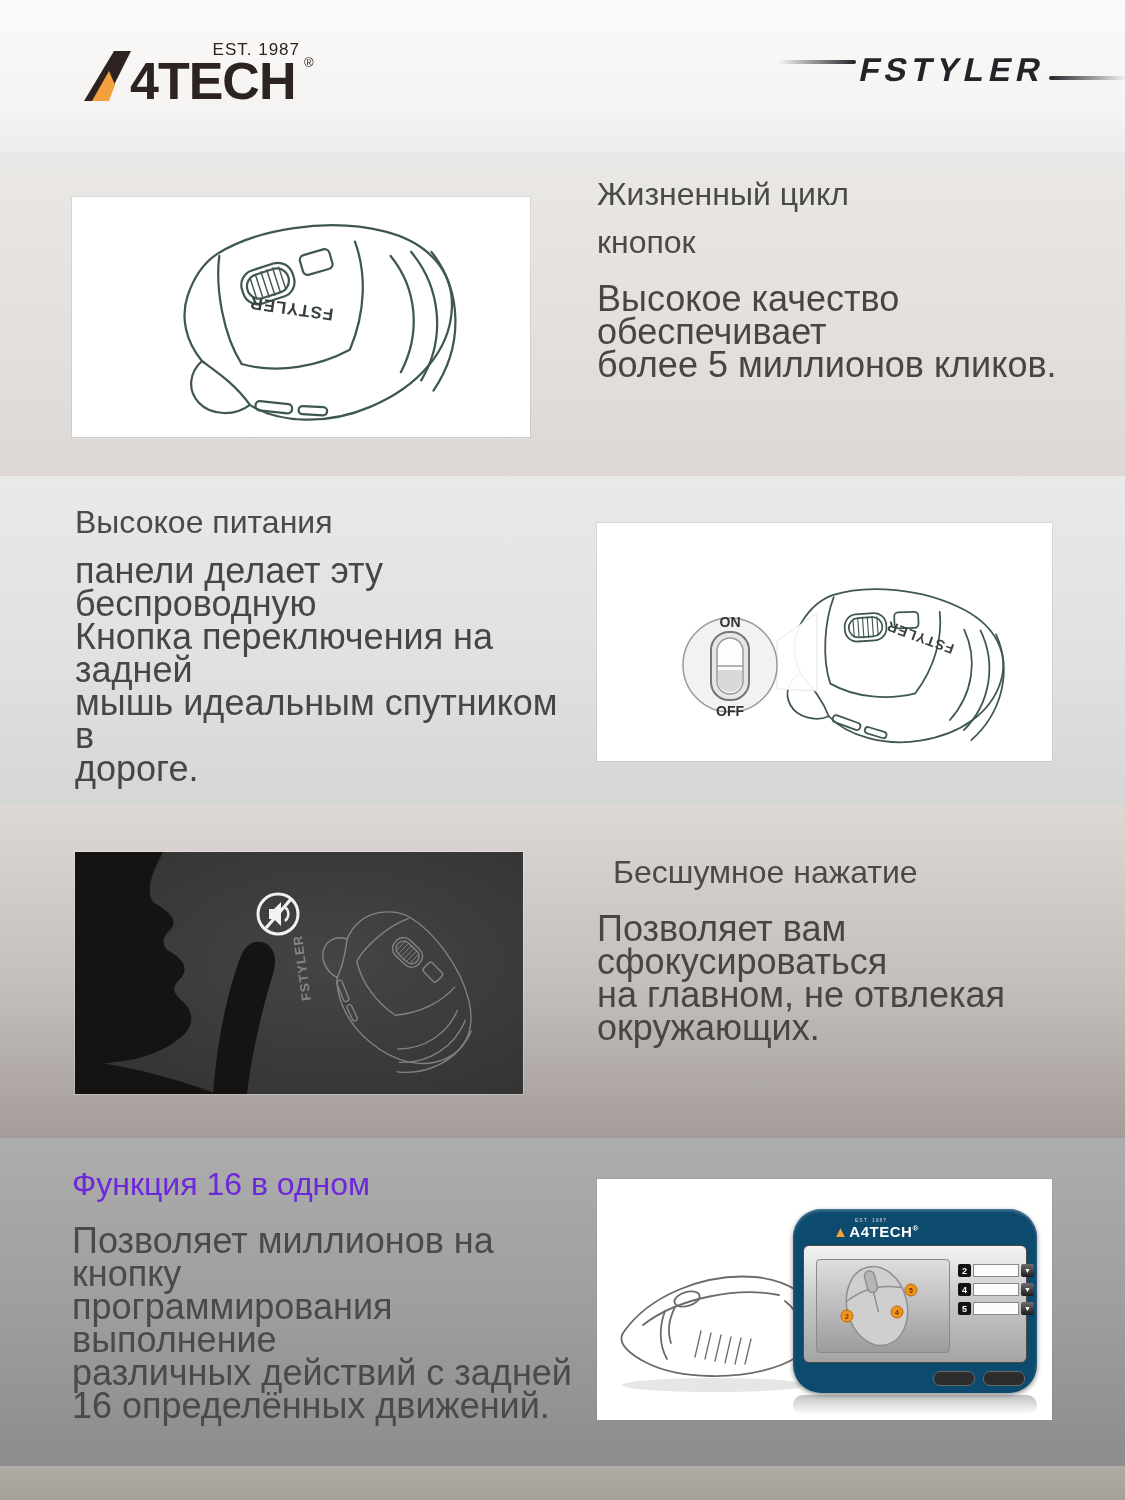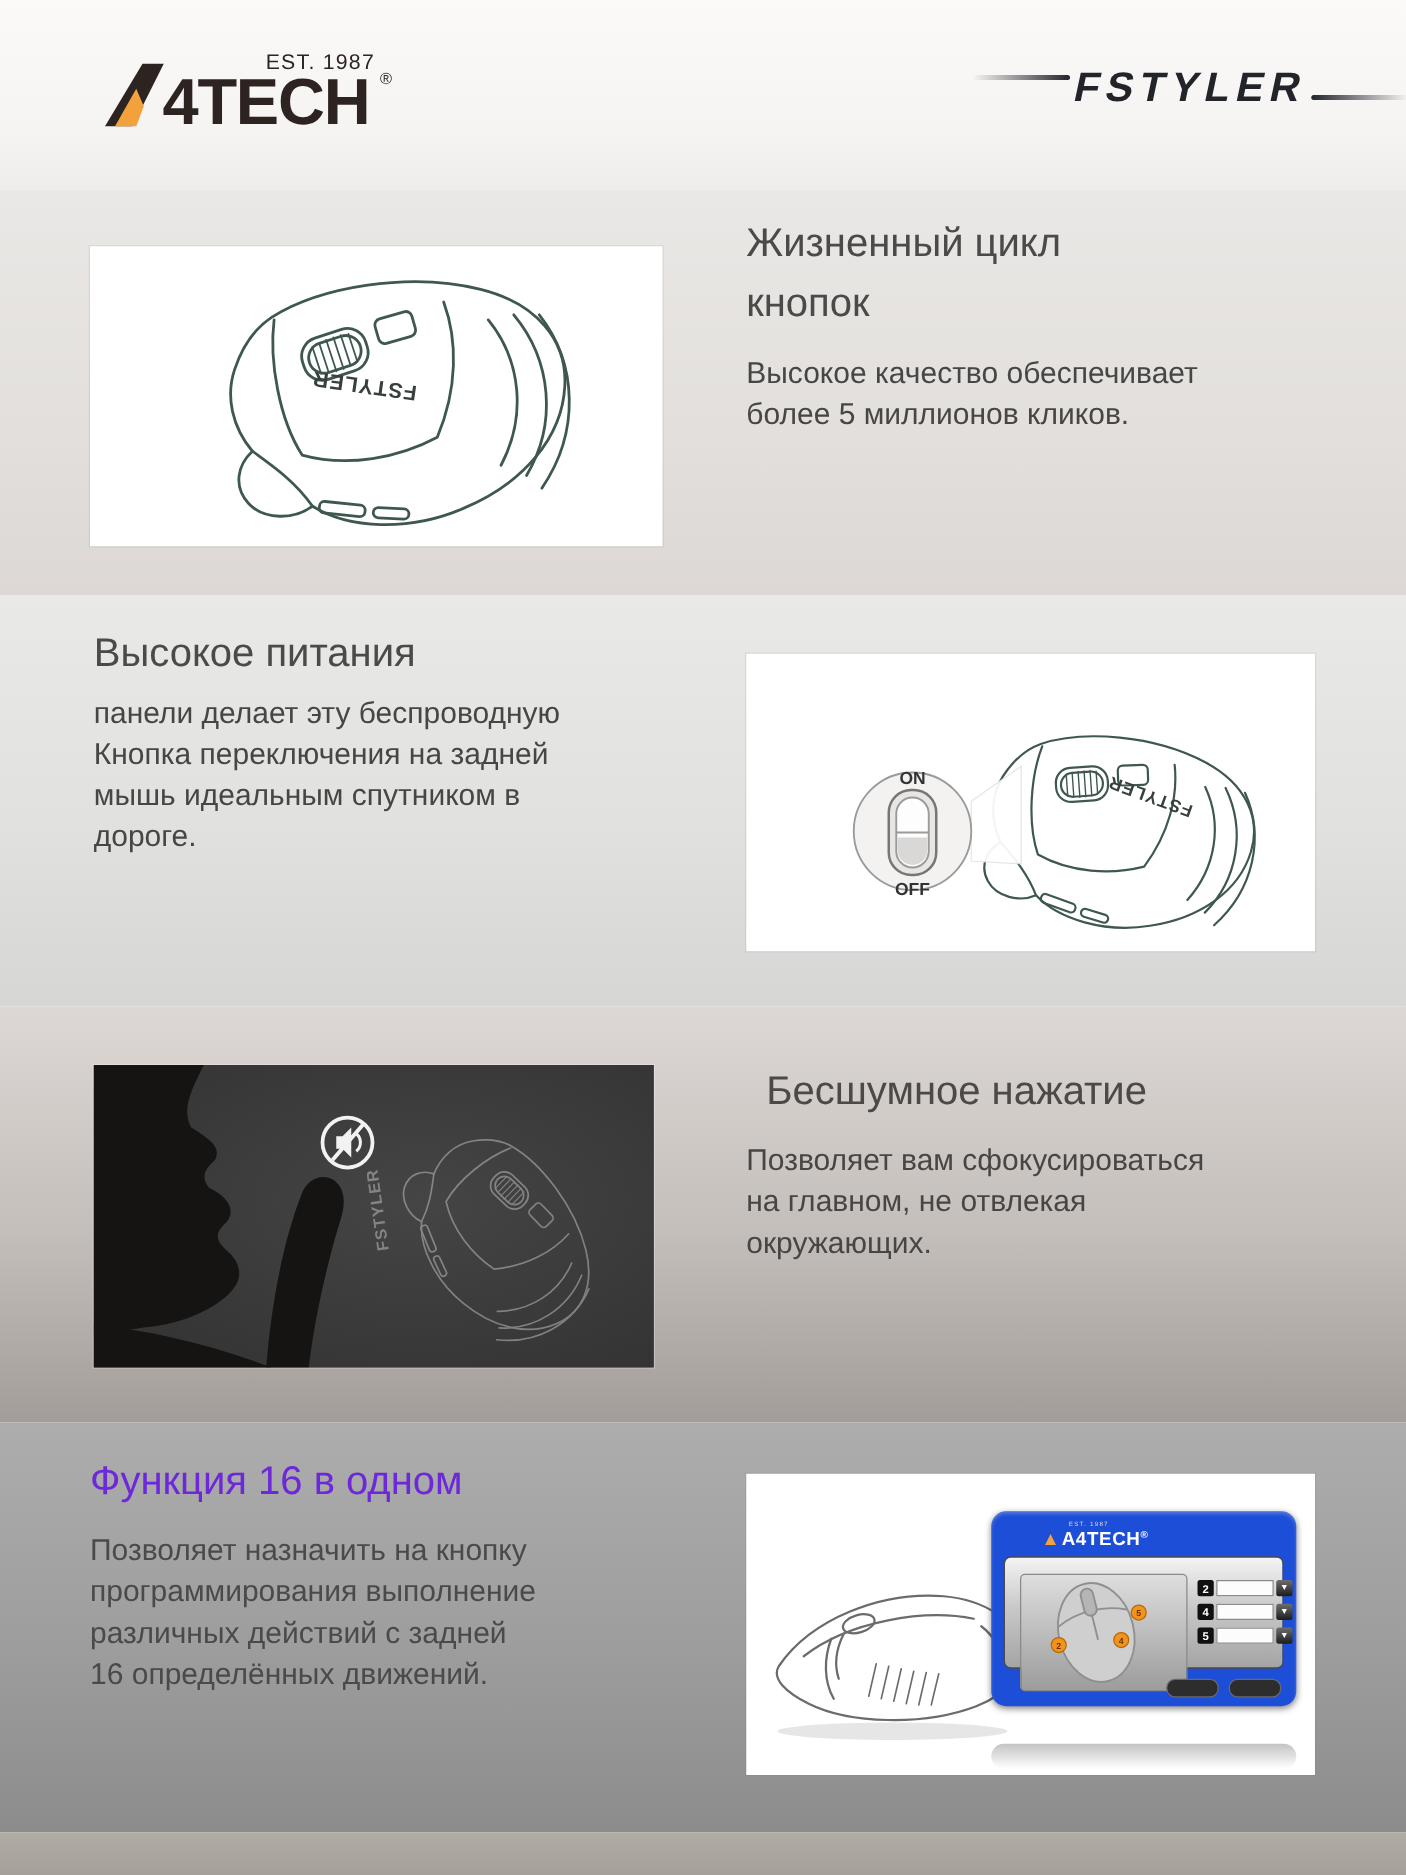--- a/index.html
+++ b/index.html
@@ -33,31 +33,31 @@
   .box1{left:72px;top:197px;width:458px;height:240px;}
   .box2{left:597px;top:523px;width:455px;height:238px;}
   .box3{left:75px;top:852px;width:448px;height:242px;background:#3b3b3b;box-shadow:0 0 0 1px rgba(255,255,255,.25);}
   .box4{left:597px;top:1179px;width:455px;height:241px;}
   .imgbox svg{display:block;}
 
   
   .txt{position:absolute;}
   .hline{display:block;font-size:32px;line-height:48px;font-weight:400;color:#4b4a48;}
   .bwrap{margin-top:16px;}
-  .bline{display:block;font-size:24px;line-height:33px;color:#474645;}
+  .bline{display:block;font-size:36px;line-height:33px;color:#474645;}
   .t-s1{left:597px;top:170px;width:500px;}
   .t-s2{left:75px;top:498px;width:510px;}
   .t-s2 .bwrap{margin-top:8px;}
   .t-s3{left:597px;top:832px;width:510px;}
   .t-s4{left:72px;top:1160px;width:510px;}
   .t-s4 .hline{color:#6d28d9;}
   .t-s4 .bline{color:#4a4a4a;}
 
   
-  .device{position:absolute;left:196px;top:30px;width:244px;height:156px;background:#1d4ed8;border-radius:12px;box-shadow:inset 0 2px 3px rgba(255,255,255,.25),0 2px 5px rgba(0,0,0,.45);}
+  .device{position:absolute;left:196px;top:30px;width:244px;height:184px;background:#0c4a6e;border-radius:28px;box-shadow:inset 0 2px 3px rgba(255,255,255,.25),0 2px 5px rgba(0,0,0,.45);}
   .device .brandrow{position:absolute;left:40px;top:8px;color:#fff;font-weight:700;font-size:15px;letter-spacing:.5px;}
   .device .brandrow .est{display:block;font-size:5px;font-weight:400;color:#ddd;letter-spacing:1px;margin-left:22px;}
   .device .brandrow .reg{font-size:8px;vertical-align:super;}
   .device .brandrow .amark{color:#f2a13c;margin-right:1px;}
   .device .panel{position:absolute;left:10px;right:10px;top:36px;bottom:30px;border:1px solid #4a4a4a;border-radius:6px;background:linear-gradient(180deg,#f4f4f4 0%,#c9c9c9 45%,#a4a4a4 100%);}
   .device .inset{position:absolute;left:12px;top:13px;width:132px;height:92px;border:1px solid #8a8a8a;border-radius:4px;background:linear-gradient(180deg,#dedede,#9c9c9c);}
   .rows{position:absolute;left:154px;top:18px;width:76px;}
   .row{display:flex;align-items:center;margin-bottom:6px;}
   .nbadge{width:13px;height:13px;background:#101010;color:#fff;font-size:9px;font-weight:700;border-radius:2px;display:flex;align-items:center;justify-content:center;}
   .field{flex:1;height:11px;background:#fcfcfc;border:1px solid #8a8a8a;margin:0 2px;}
@@ -203,21 +203,21 @@
       <span class="bline">на главном, не отвлекая</span>
       <span class="bline">окружающих.</span>
     </div>
   </div>
 
   <div class="txt t-s4">
     <h2 style="margin:0">
       <span class="hline">Функция 16 в одном</span>
     </h2>
     <div class="bwrap">
-      <span class="bline">Позволяет назначить на кнопку</span>
+      <span class="bline">Позволяет миллионов на кнопку</span>
       <span class="bline">программирования выполнение</span>
       <span class="bline">различных действий с задней</span>
       <span class="bline">16 определённых движений.</span>
     </div>
   </div>
   <div class="imgbox box4">
     <svg width="455" height="241" viewBox="0 0 455 241" style="position:absolute;left:0;top:0">
       <g fill="none" stroke="#6b6b6b" stroke-width="1.8" stroke-linecap="round" transform="translate(12,88)">
         <ellipse cx="105" cy="118" rx="92" ry="7" fill="#dcdcdc" stroke="none" opacity="0.7"></ellipse>
         <path d="M14,66 C40,28 96,6 146,10 C180,13 204,30 208,52 C211,70 198,88 172,98 C130,114 70,112 38,96 C20,87 8,76 14,66 Z"></path>

